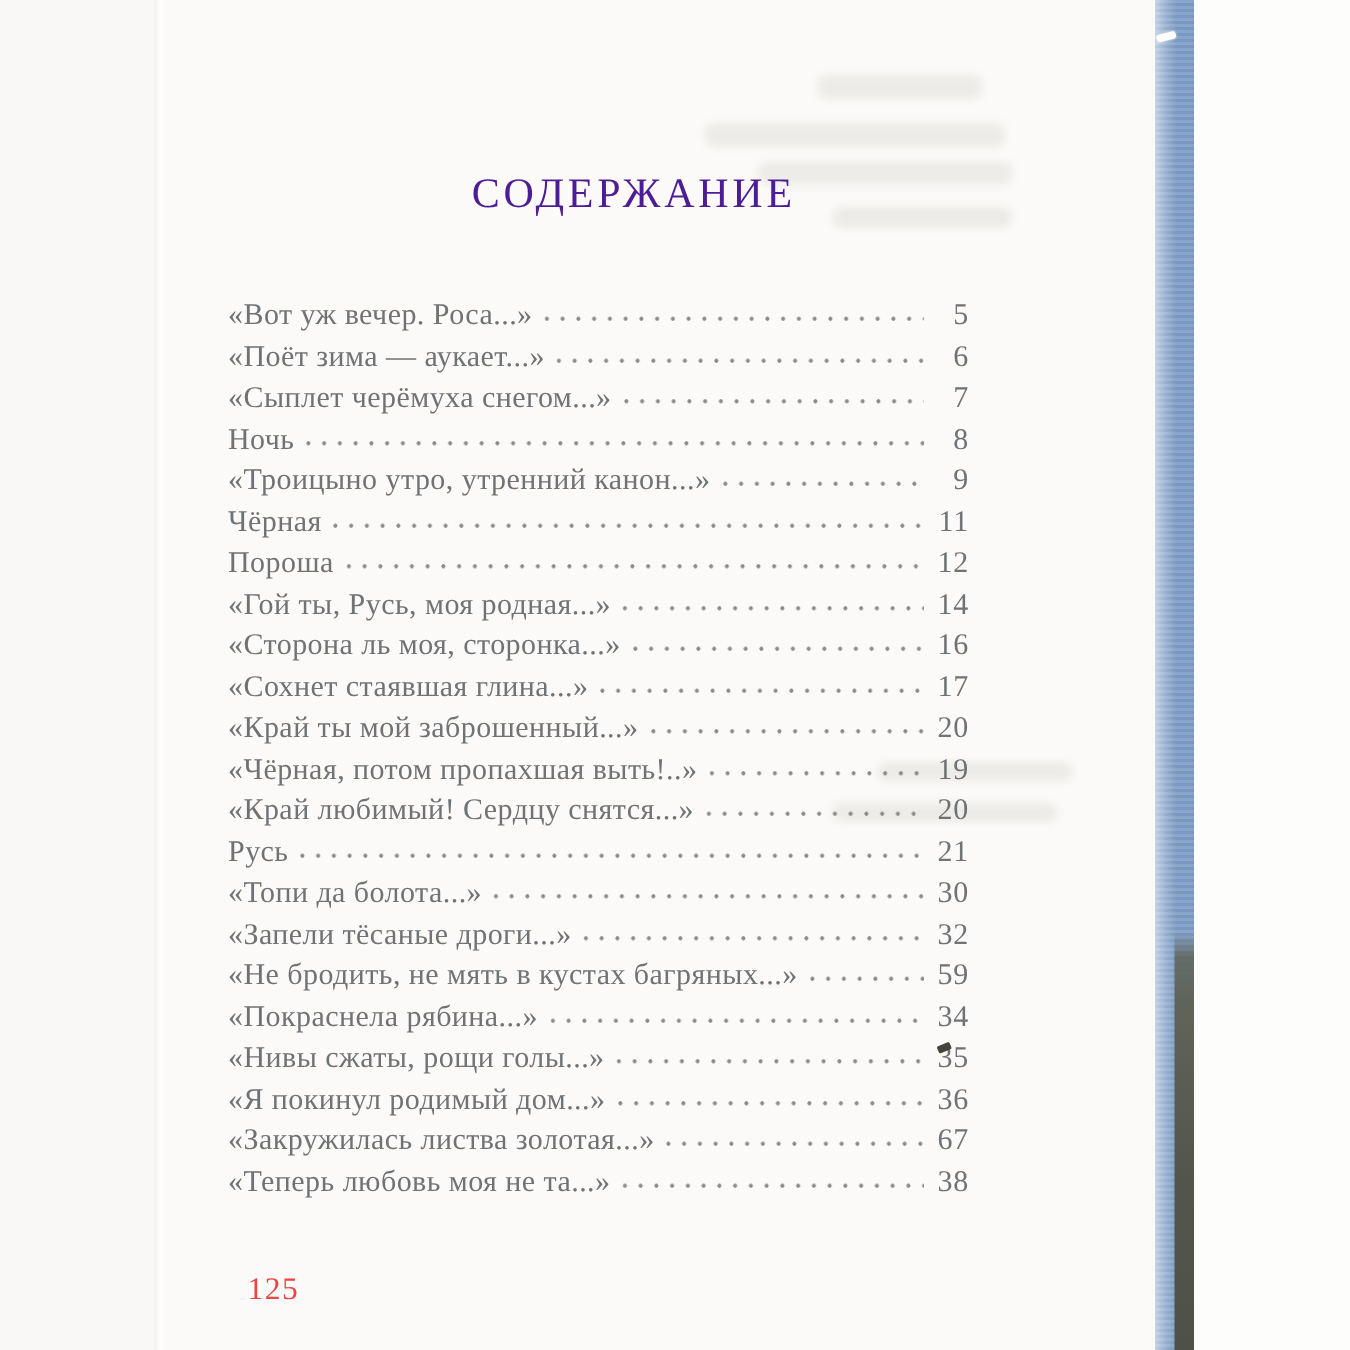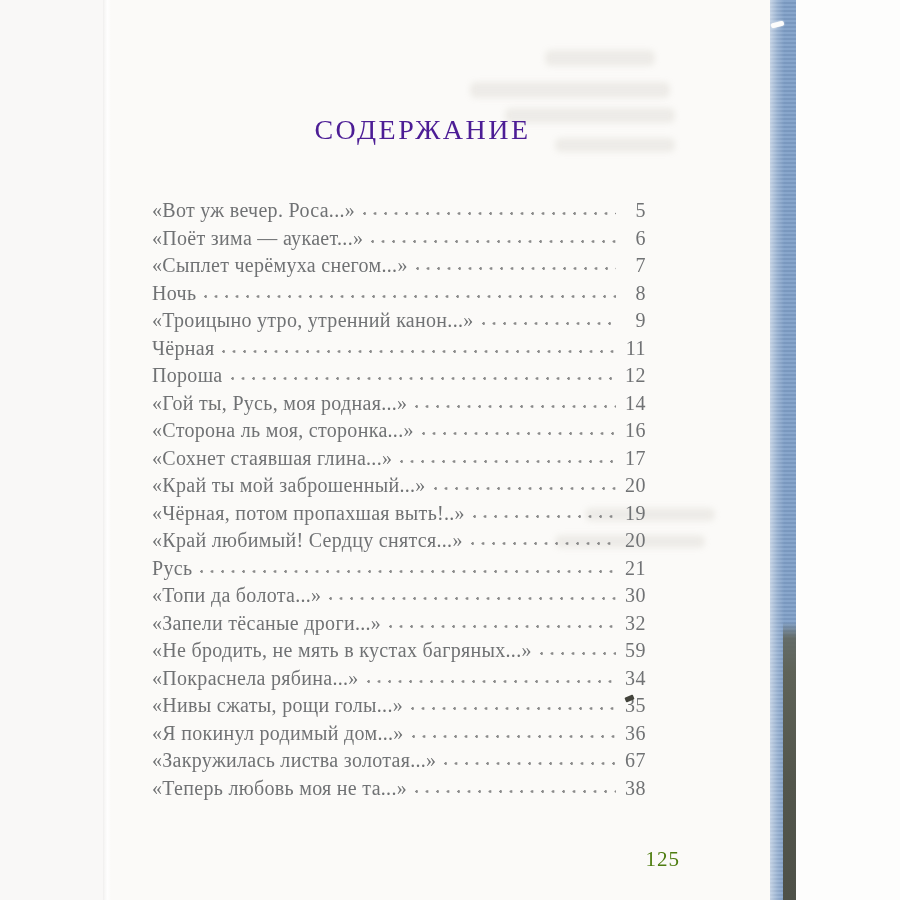--- a/index.html
+++ b/index.html
@@ -62,21 +62,21 @@
   .toc-row .leader {
     display: inline-block; flex: 1 1 auto; height: 3px;
     margin: 0 6px 0 8px; transform: translateY(-2px);
     background-image: radial-gradient(circle at 1.6px 1.5px, #8b8b8b 1.15px, rgba(139,139,139,0) 1.55px);
     background-size: 10.5px 3px; background-repeat: repeat-x;
   }
   .toc-row .p { white-space: nowrap; min-width: 24px; text-align: right; letter-spacing: 0.5px; }
   
   .folio {
     position: absolute; left: 165px; top: 847px; width: 515px;
-    text-align: right; font-size: 21px; color: #4d7c0f; letter-spacing: 1px;
+    text-align: left; font-size: 21px; color: #ef4444; letter-spacing: 1px;
   }
   
   .ghost {
     position: absolute; border-radius: 6px;
     background: rgba(148,138,126,0.13);
     filter: blur(3px);
   }
   .speck-34 {
     position: absolute; left: 625px; top: 696px; width: 9px; height: 5px;
     background: #43443c; border-radius: 1px; transform: rotate(-22deg);

